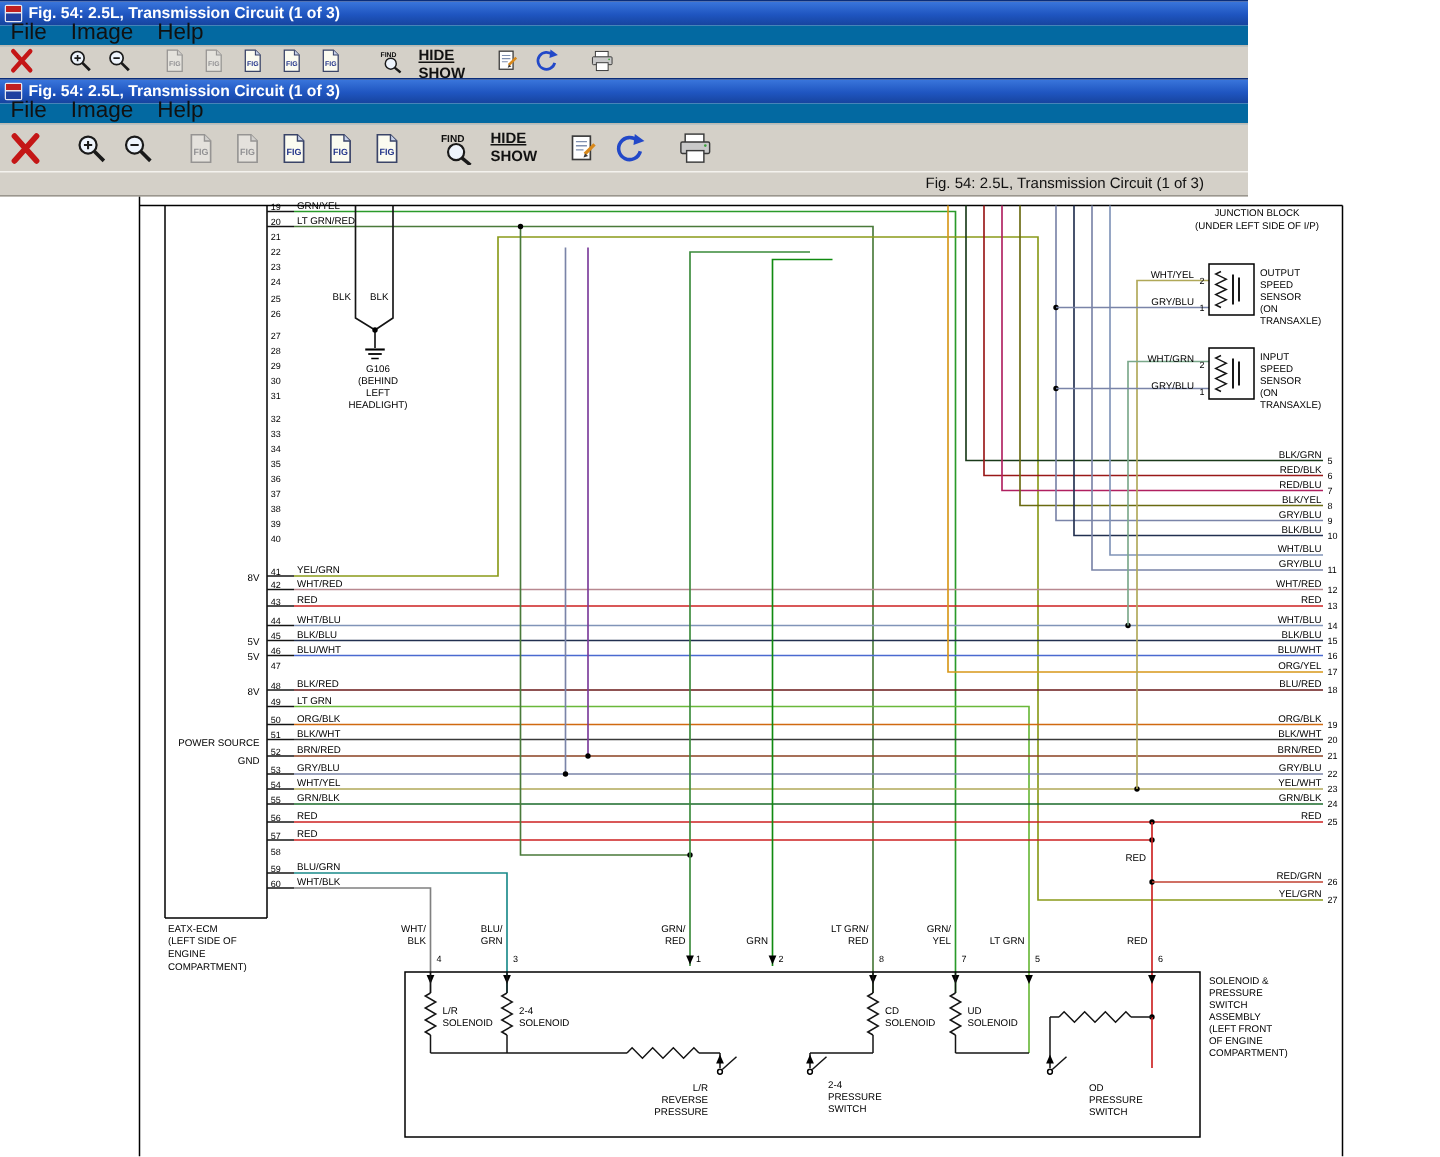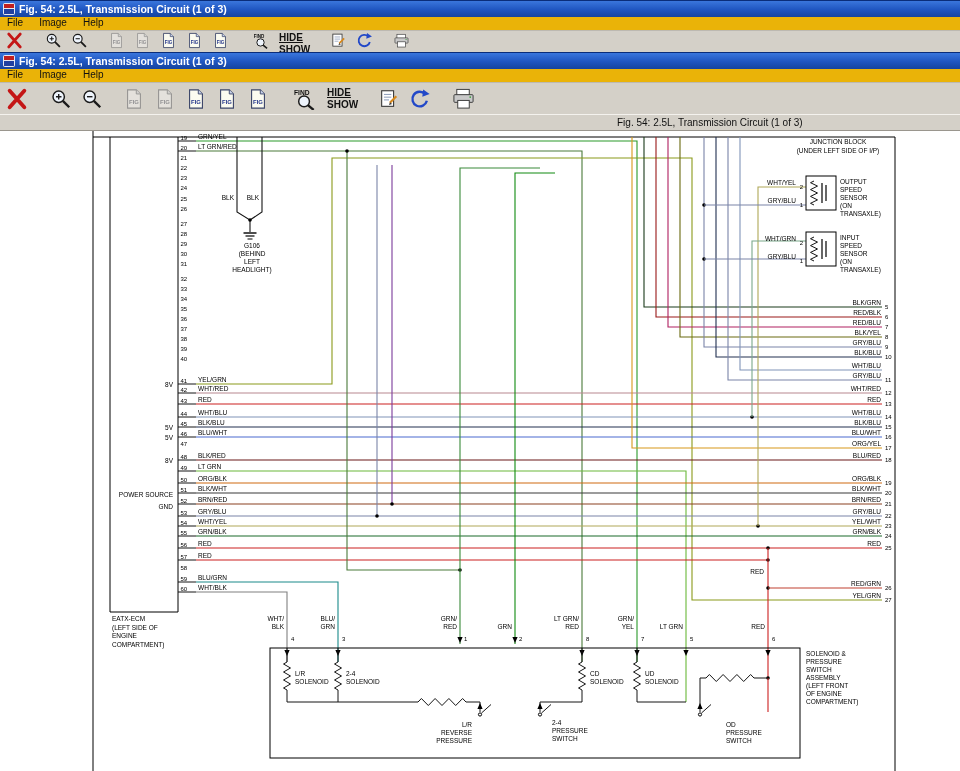--- a/index.html
+++ b/index.html
@@ -1,28 +1,28 @@
 <!DOCTYPE html>
 <html><head>
 <meta charset="utf-8">
 <style>
   html,body{margin:0;padding:0;}
   body{width:960px;height:771px;position:relative;overflow:hidden;background:#fff;
        font-family:"Liberation Sans",sans-serif;}
   svg{font-family:"Liberation Sans",sans-serif;}
-  .win{position:absolute;left:0;width:960px;z-index:2;}
+  .win{position:absolute;left:0;width:832px;z-index:2;}
   .win.back{top:0;}
   .win.front{top:52px;}
   .titlebar{height:16px;background:linear-gradient(180deg,#3a76dc 0%,#1f55c0 55%,#16449e 100%);
             display:flex;align-items:center;gap:4px;padding-left:3px;
             border-top:1px solid #0a2d7a;}
   .wtitle{color:#fff;font-size:10.5px;font-weight:bold;white-space:nowrap;}
   .wicon{display:flex;align-items:center;}
-  .menubar{height:13px;background:#eab308;display:flex;align-items:flex-start;gap:16px;
-           padding-left:7px;font-size:10px;color:#111;border-bottom:1px solid #bdb9b1;}
+  .menubar{height:13px;background:#0369a1;display:flex;align-items:flex-end;gap:16px;
+           padding-left:7px;font-size:15px;color:#111;border-bottom:1px solid #bdb9b1;}
   .mi{cursor:default;}
   .toolbar{background:#d4d0c8;display:flex;align-items:center;padding-left:6px;}
   .win.back .toolbar{height:22px;overflow:hidden;align-items:flex-start;padding-top:1px;}
   .win.back .i24,.win.back .i26{width:17px;height:17px;}
   .win.front .toolbar{height:31px;}
   .tbtn{display:flex;align-items:center;justify-content:center;margin-right:9px;cursor:pointer;}
   .tbtn.dis{opacity:.42;filter:grayscale(.8);cursor:default;}
   .tbtn[data-name="zoom-in-button"]{margin-left:13px;}
   .tbtn[data-name="fig-first-button"]{margin-left:11px;}
   .tbtn[data-name="find-button"]{margin-left:15px;}

